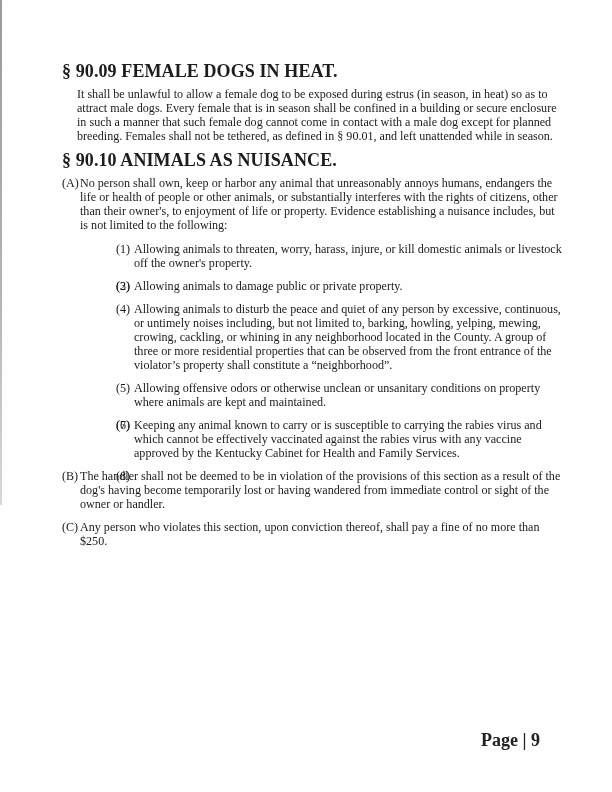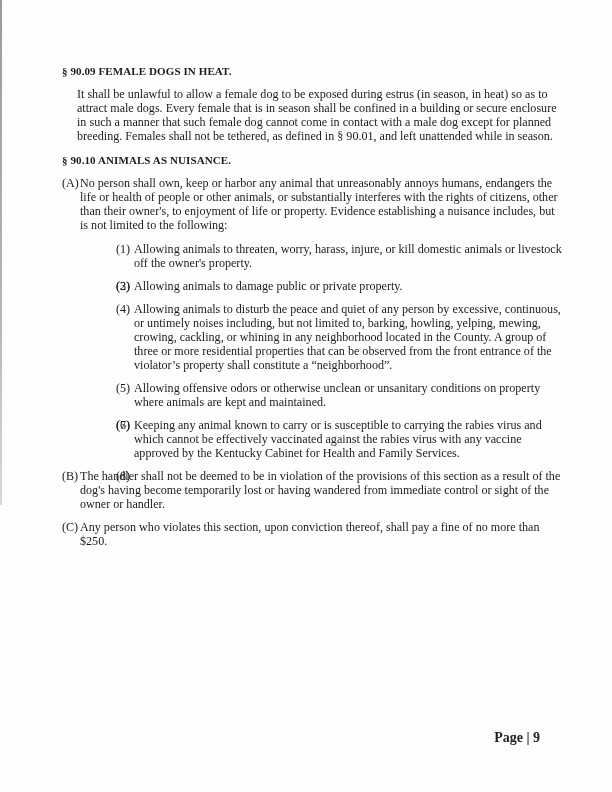--- a/index.html
+++ b/index.html
@@ -12,34 +12,34 @@
   }
   .scan-edge {
     position: absolute; left: 0; top: 0; width: 2px; height: 505px;
     background: linear-gradient(to bottom, #9a9a9a, #b5b5b5 60%, #d8d8d8);
   }
   .content {
     position: absolute; left: 62px; top: 64px; width: 500px;
     font-size: 12.1px; line-height: 14px;
   }
   h2 {
-    font-size: 11px; font-weight: bold; margin: 0 0 9px 0; line-height: 14px;
+    font-size: 18px; font-weight: bold; margin: 0 0 9px 0; line-height: 14px;
     letter-spacing: 0.1px;
   }
   p.body { margin: 0 0 10px 15px; }
   .list-a { margin: 0; padding: 0; list-style: none; }
   .item-a { position: relative; padding-left: 18px; margin-bottom: 9px; }
   .item-a > .lbl { position: absolute; left: 0; top: 0; }
   .list-n { margin: 10px 0 0 0; padding: 0; list-style: none; }
   .item-n { position: relative; padding-left: 54px; margin-bottom: 9px; padding-right: 0; }
   .item-n > .lbl { position: absolute; left: 36px; top: 0; }
   .footer {
     position: absolute; right: 72px; top: 730px;
     font-family: "Liberation Serif", "DejaVu Serif", serif;
-    font-size: 14px; font-weight: bold; color: #222;
+    font-size: 18px; font-weight: bold; color: #222;
   }
 </style>
 </head>
 <body>
 
 <div class="page">
   <div class="scan-edge"></div>
 
   <div class="content">
 

